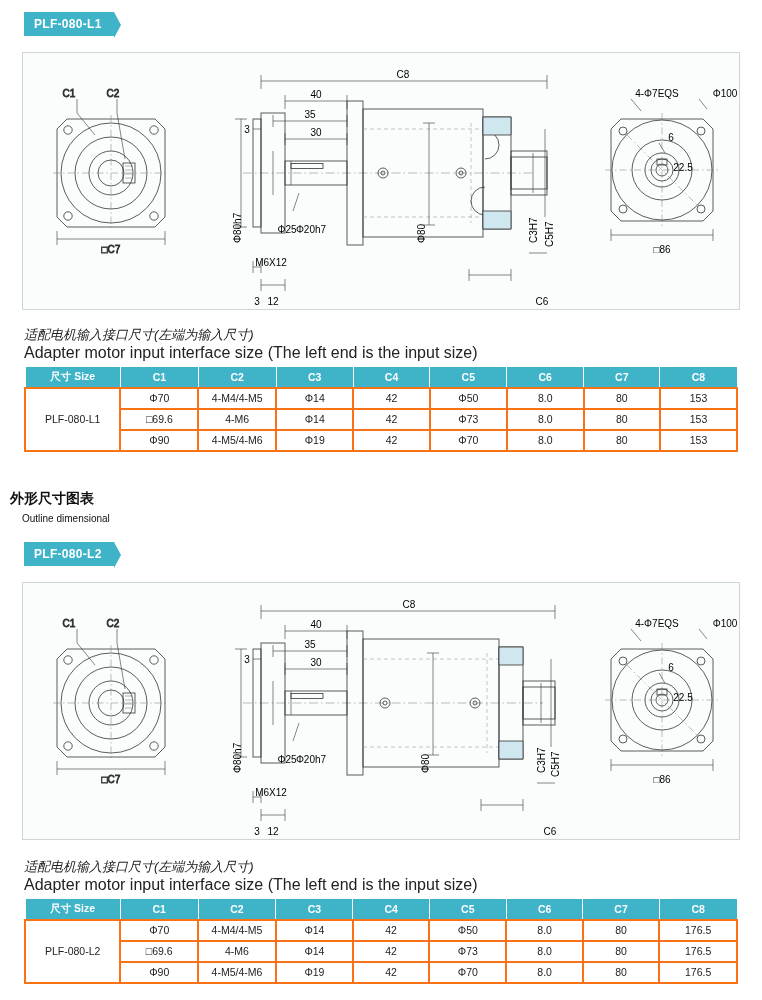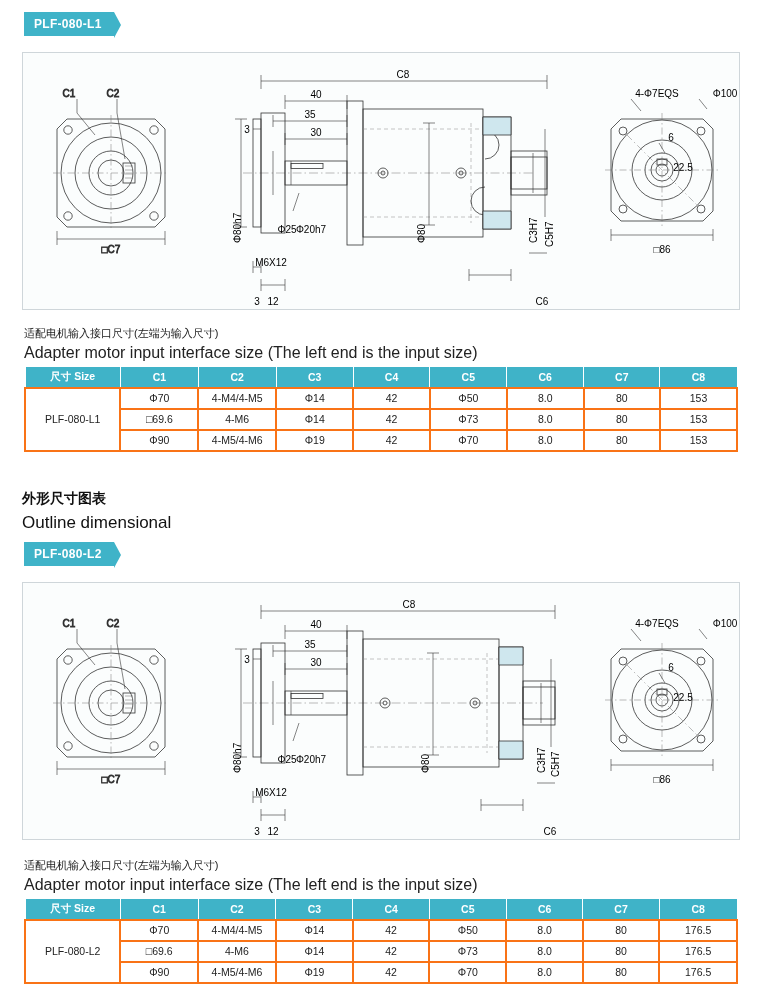--- a/index.html
+++ b/index.html
@@ -32,25 +32,25 @@
   }
 
   
   .drawing-box {
     border: 1px solid #cfd6da;
     background: #fbfdfd;
     position: relative;
   }
 
   
-  .caption-cn { font-size: 11px; color: #222; }
+  .caption-cn { font-size: 13px; color: #222; font-style: italic; }
   .caption-en { font-size: 16px; color: #222; }
 
   .section-head-cn { font-size: 14px; font-weight: bold; color: #111; }
-  .section-head-en { font-size: 17px; color: #111; }
+  .section-head-en { font-size: 10px; color: #111; }
 
   
   table.spec {
     border-collapse: collapse;
     width: 100%;
     font-size: 10.5px;
     padding-left: 20px;
   }
   table.spec th {
     background: #3fb3c8;
@@ -290,21 +290,21 @@
           <td>42</td>
           <td>Φ70</td>
           <td>8.0</td>
           <td>80</td>
           <td>153</td>
         </tr>
       </tbody>
     </table>
   </div>
 
-  <div class="abs section-head-cn" style="left:22px; top:490px;">外形尺寸图表</div>
+  <div class="abs section-head-cn" style="left:10px; top:490px;">外形尺寸图表</div>
   <div class="abs section-head-en" style="left:22px; top:513px;">Outline dimensional</div>
 
   <div class="abs" style="left:24px; top:542px;">
     <span class="tag">PLF-080-L2</span>
   </div>
 
   <div class="abs drawing-box" style="left:22px; top:582px; width:718px; height:258px;">
     <svg width="718" height="258" viewBox="0 0 718 258">
       <g stroke="#333" fill="none" stroke-width="0.8">
 

